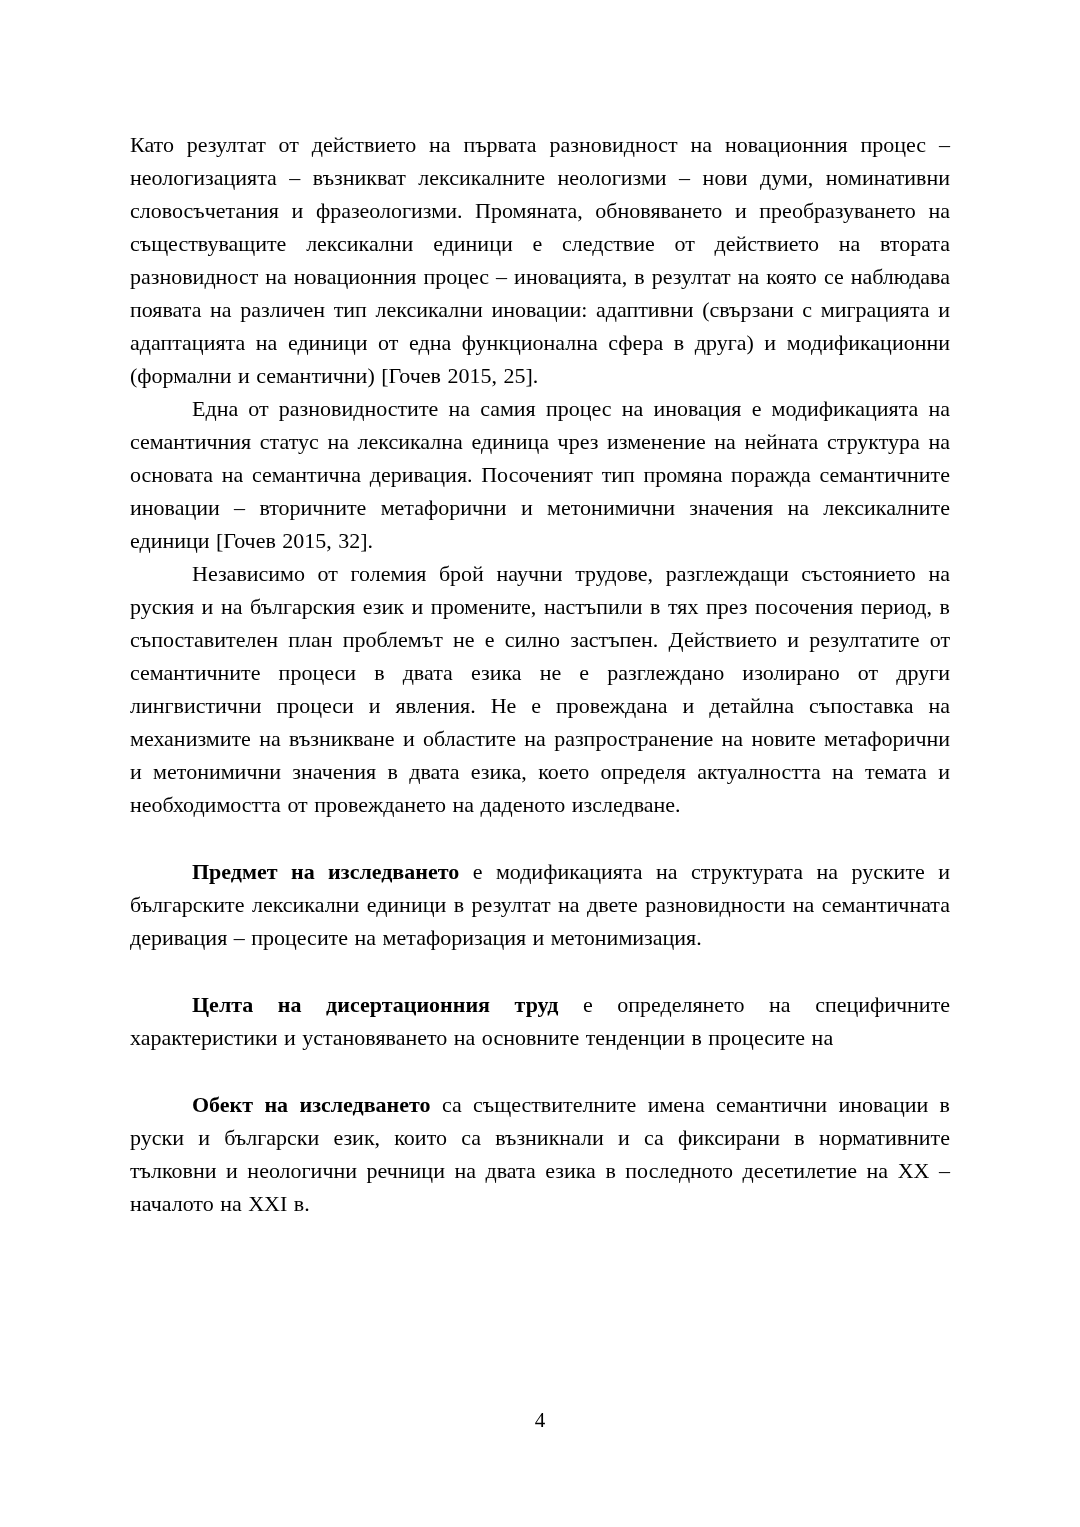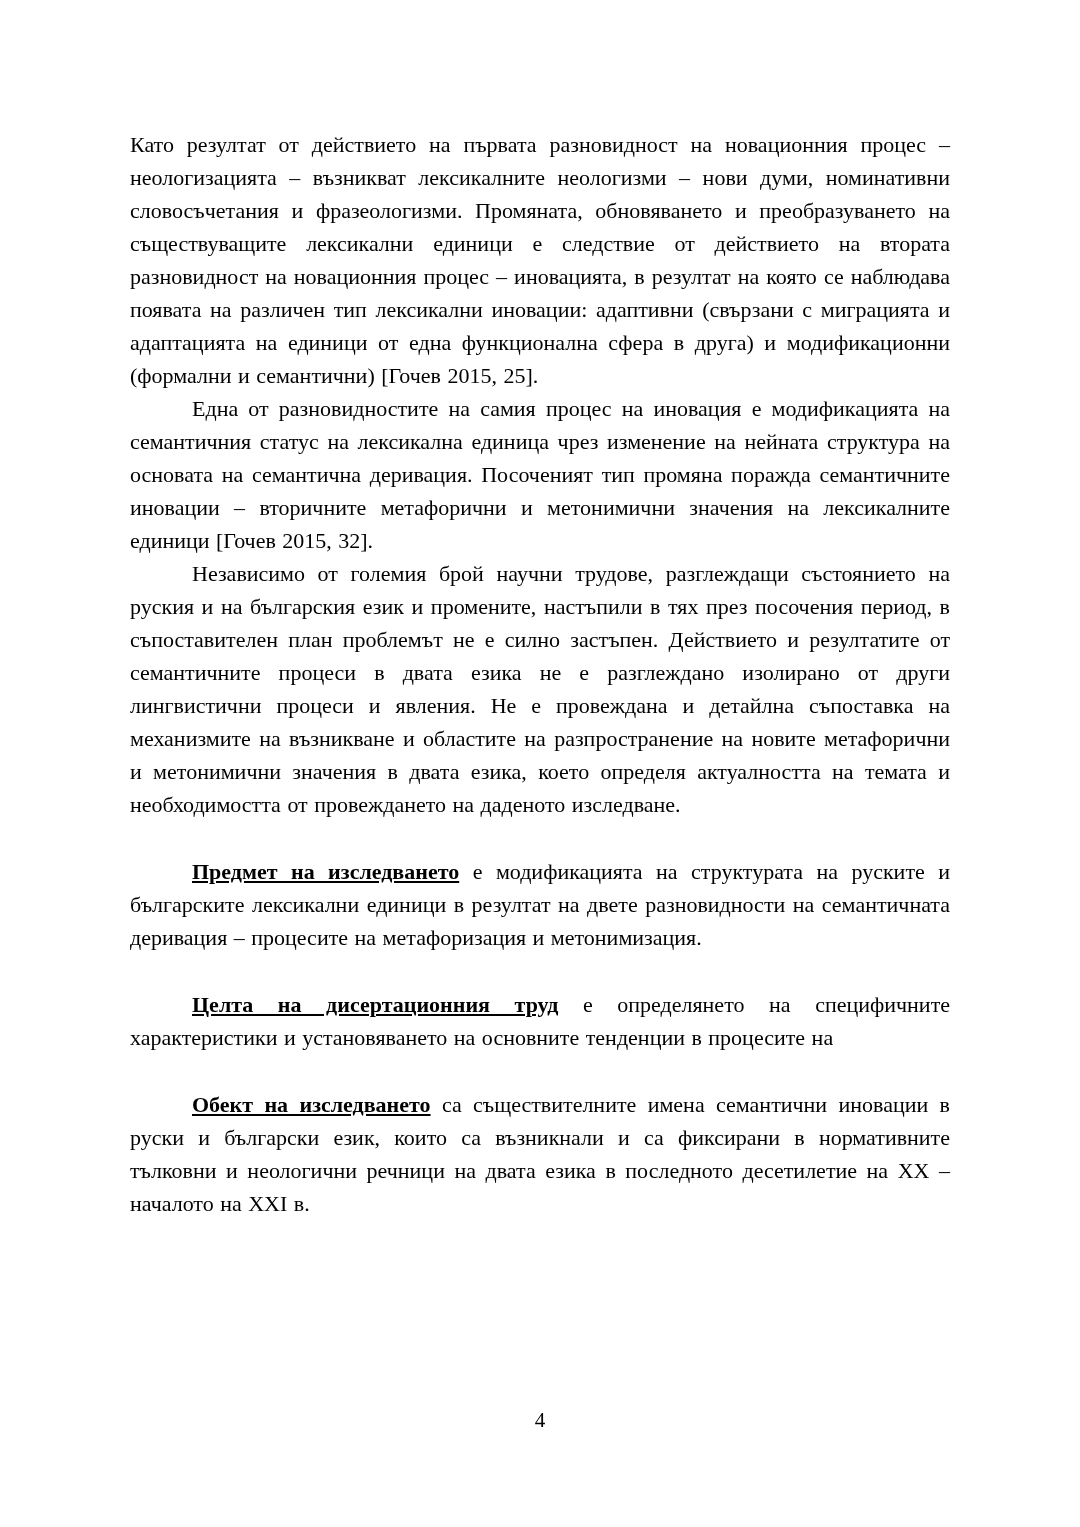--- a/index.html
+++ b/index.html
@@ -29,21 +29,20 @@
     word-spacing: 1px;
   }
   .para.indent {
     text-indent: 62px;
   }
   .para.spaced {
     margin-top: 34px;
   }
   .para b.lead {
     font-weight: bold;
-    text-decoration: underline;
   }
   .page-number {
     position: absolute;
     left: 0;
     bottom: 95px;
     width: 100%;
     text-align: center;
     font-size: 21px;
     line-height: 24px;
     color: #000000;

